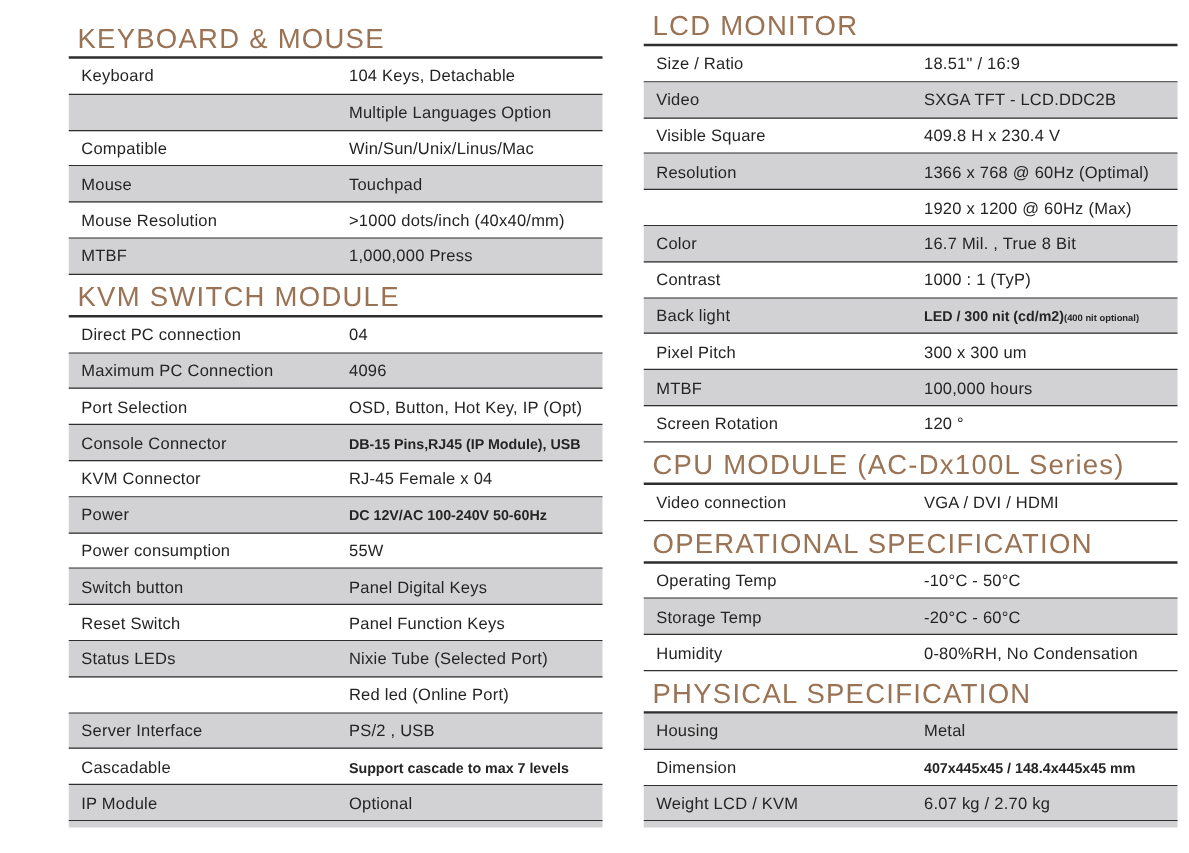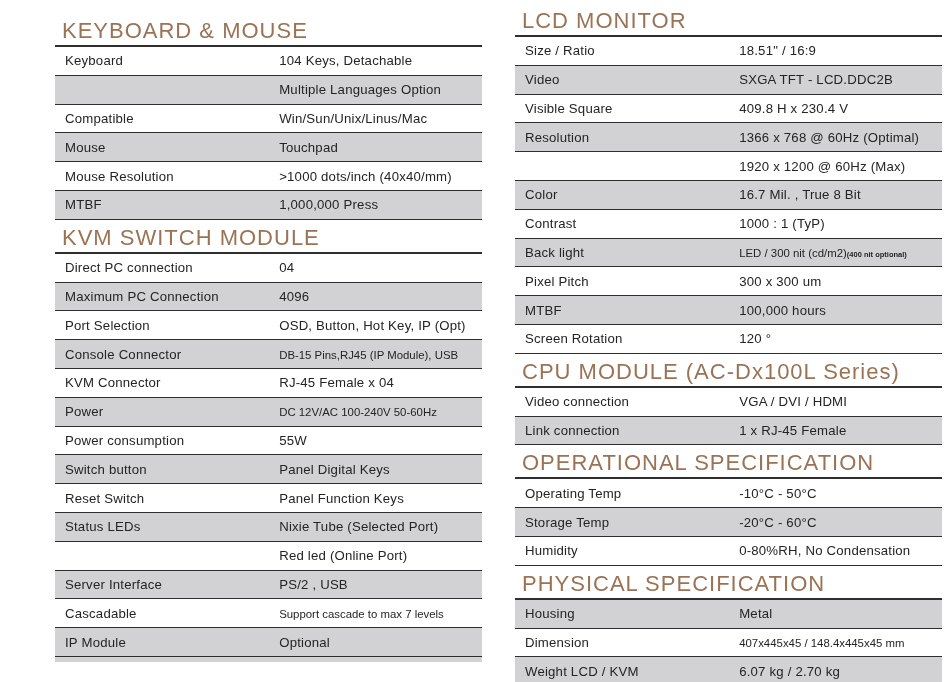--- a/index.html
+++ b/index.html
@@ -29,21 +29,21 @@
     height: 28.8px;
     border-bottom: 1.5px solid var(--border, #2e2e2e);
     font-size: 13.2px; letter-spacing: 0.2px;
     color: var(--text, #242424);
   }
   .spec-row.gray { background: var(--stripe, #d2d2d4); }
 
   .spec-label { width: 52.5%; padding-left: 10px; white-space: nowrap; }
   .spec-value { width: 47.5%; white-space: nowrap; }
 
-  .v-small  { font-size: 11.4px; font-weight: normal; letter-spacing: 0; }
+  .v-small  { font-size: 11.4px; font-weight: bold; letter-spacing: 0; }
   .v-suffix { font-size: 7.5px;  font-weight: bold; letter-spacing: 0; }
 
   .table-tail { height: 5px; background: var(--stripe, #d2d2d4); }
 </style>
 </head>
 <body>
 
 <div class="page">
   <div class="col col-left">
       <section class="spec-section">
@@ -181,24 +181,20 @@
           <div class="spec-label">Screen Rotation</div>
           <div class="spec-value"><span class="v-main">120 °</span></div>
         </div>
       </section>
       <section class="spec-section">
         <h2 class="section-title">CPU MODULE (AC-Dx100L Series)</h2>
         <div class="spec-row">
           <div class="spec-label">Video connection</div>
           <div class="spec-value"><span class="v-main">VGA / DVI / HDMI</span></div>
         </div>
-        <div class="spec-row gray">
-          <div class="spec-label">Link connection</div>
-          <div class="spec-value"><span class="v-main">1 x RJ-45 Female</span></div>
-        </div>
       </section>
       <section class="spec-section">
         <h2 class="section-title">OPERATIONAL SPECIFICATION</h2>
         <div class="spec-row">
           <div class="spec-label">Operating Temp</div>
           <div class="spec-value"><span class="v-main">-10°C - 50°C</span></div>
         </div>
         <div class="spec-row gray">
           <div class="spec-label">Storage Temp</div>
           <div class="spec-value"><span class="v-main">-20°C - 60°C</span></div>

